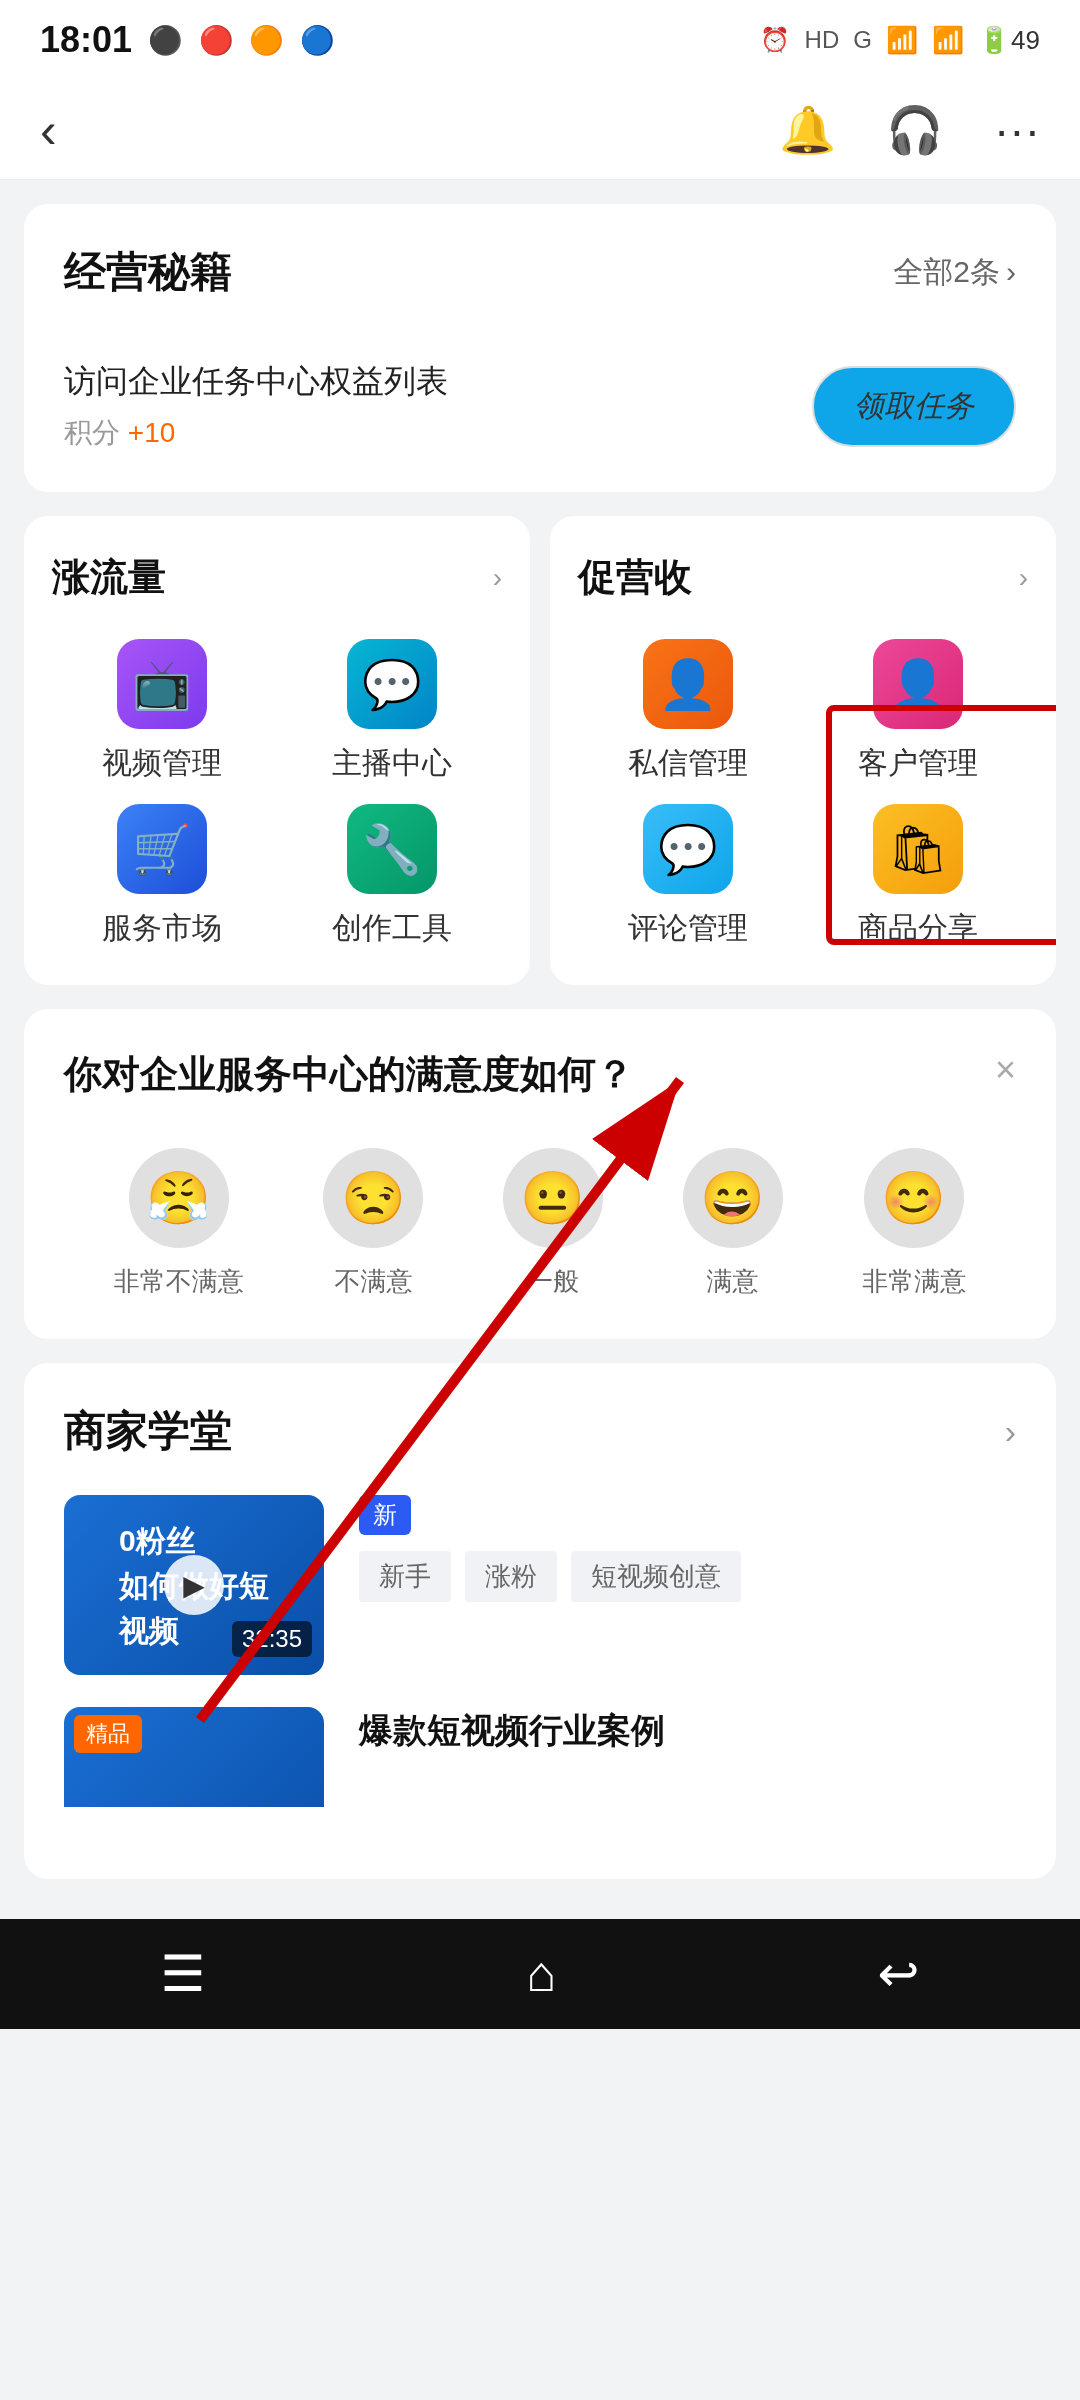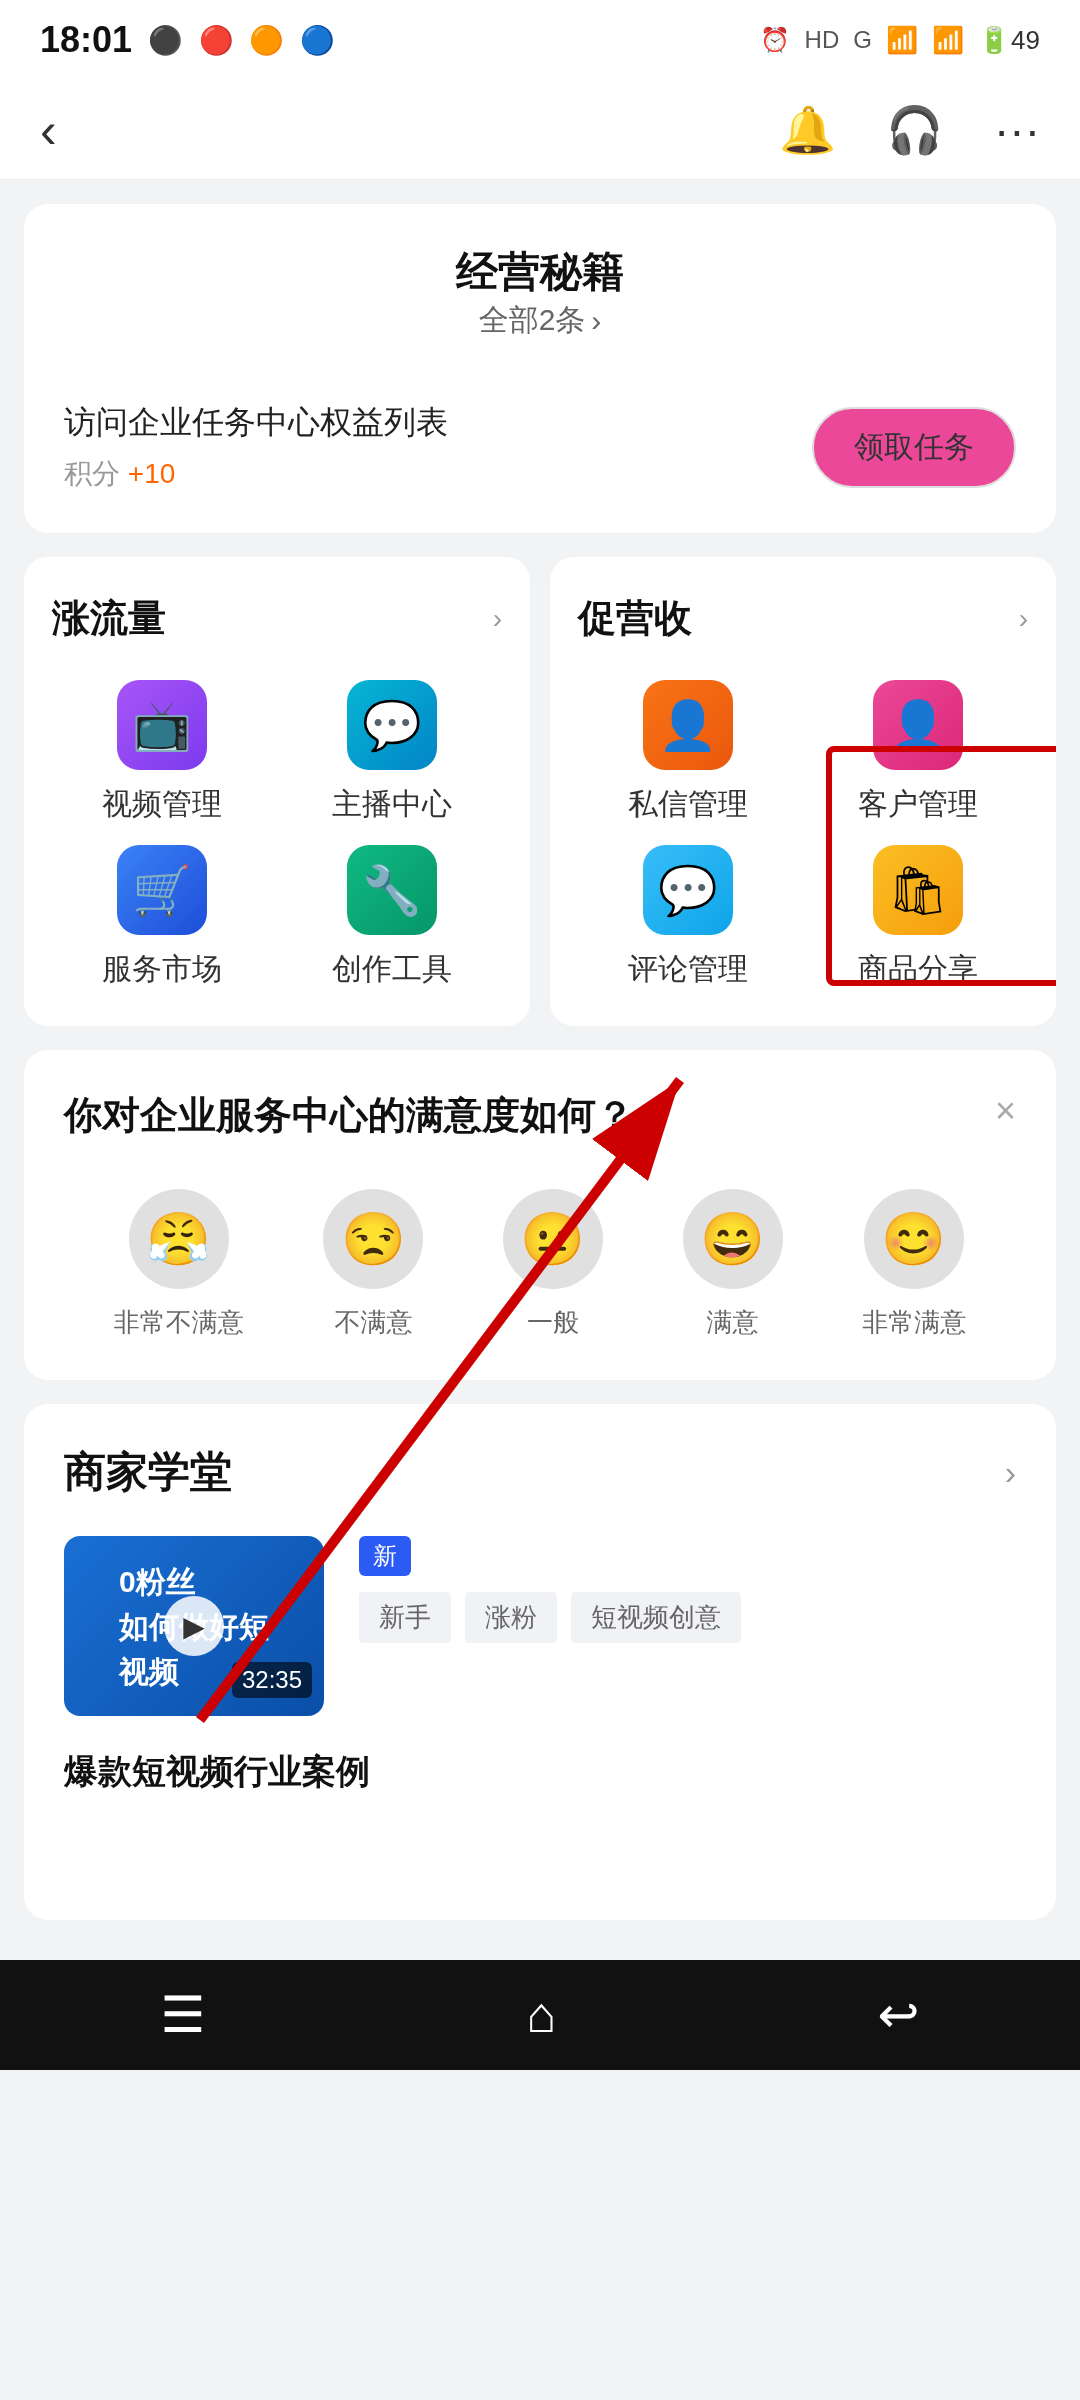--- a/index.html
+++ b/index.html
@@ -75,21 +75,20 @@
       padding: 40px;
       overflow: hidden;
     }
 
     
     .card-header {
       display: flex;
       align-items: center;
       justify-content: space-between;
       margin-bottom: 36px;
-      flex-direction: column;
     }
     .card-title {
       font-size: 42px;
       font-weight: 700;
       color: #111;
     }
     .card-link {
       font-size: 30px;
       color: #666;
       display: flex;
@@ -124,28 +123,29 @@
       background: #2b5af5;
       color: #fff;
       border: none;
       border-radius: 40px;
       padding: 20px 44px;
       font-size: 30px;
       cursor: pointer;
       white-space: nowrap;
     }
     .btn-outline {
-      background: #ec4899;
+      background: #0ea5e9;
       color: #333;
       border: 2px solid #ddd;
       border-radius: 40px;
       padding: 18px 40px;
       font-size: 30px;
       cursor: pointer;
       white-space: nowrap;
+      font-style: italic;
     }
 
     
     .two-col {
       display: flex;
       gap: 20px;
       margin: 24px 24px 0 24px;
     }
     .half-card {
       flex: 1;
@@ -565,20 +565,23 @@
         </div>
         <div class="video-tags">
           <span class="tag">新手</span>
           <span class="tag">涨粉</span>
           <span class="tag">短视频创意</span>
         </div>
       </div>
     </div>
 
     <div class="video-item" style="overflow:hidden;height:100px;">
+      <div class="video-thumb video-thumb-2" style="background:linear-gradient(135deg,#1a6fd4,#0a4fa8);">
+        <div style="position:absolute;top:8px;left:10px;background:#ff6600;color:#fff;font-size:22px;padding:4px 12px;border-radius:6px;">精品</div>
+      </div>
       <div class="video-info">
         <div class="video-name">爆款短视频行业案例</div>
       </div>
     </div>
   </div>
 
   <div class="bottom-bar">
     <span class="bottom-icon">☰</span>
     <span class="bottom-icon">⌂</span>
     <span class="bottom-icon">↩</span>

